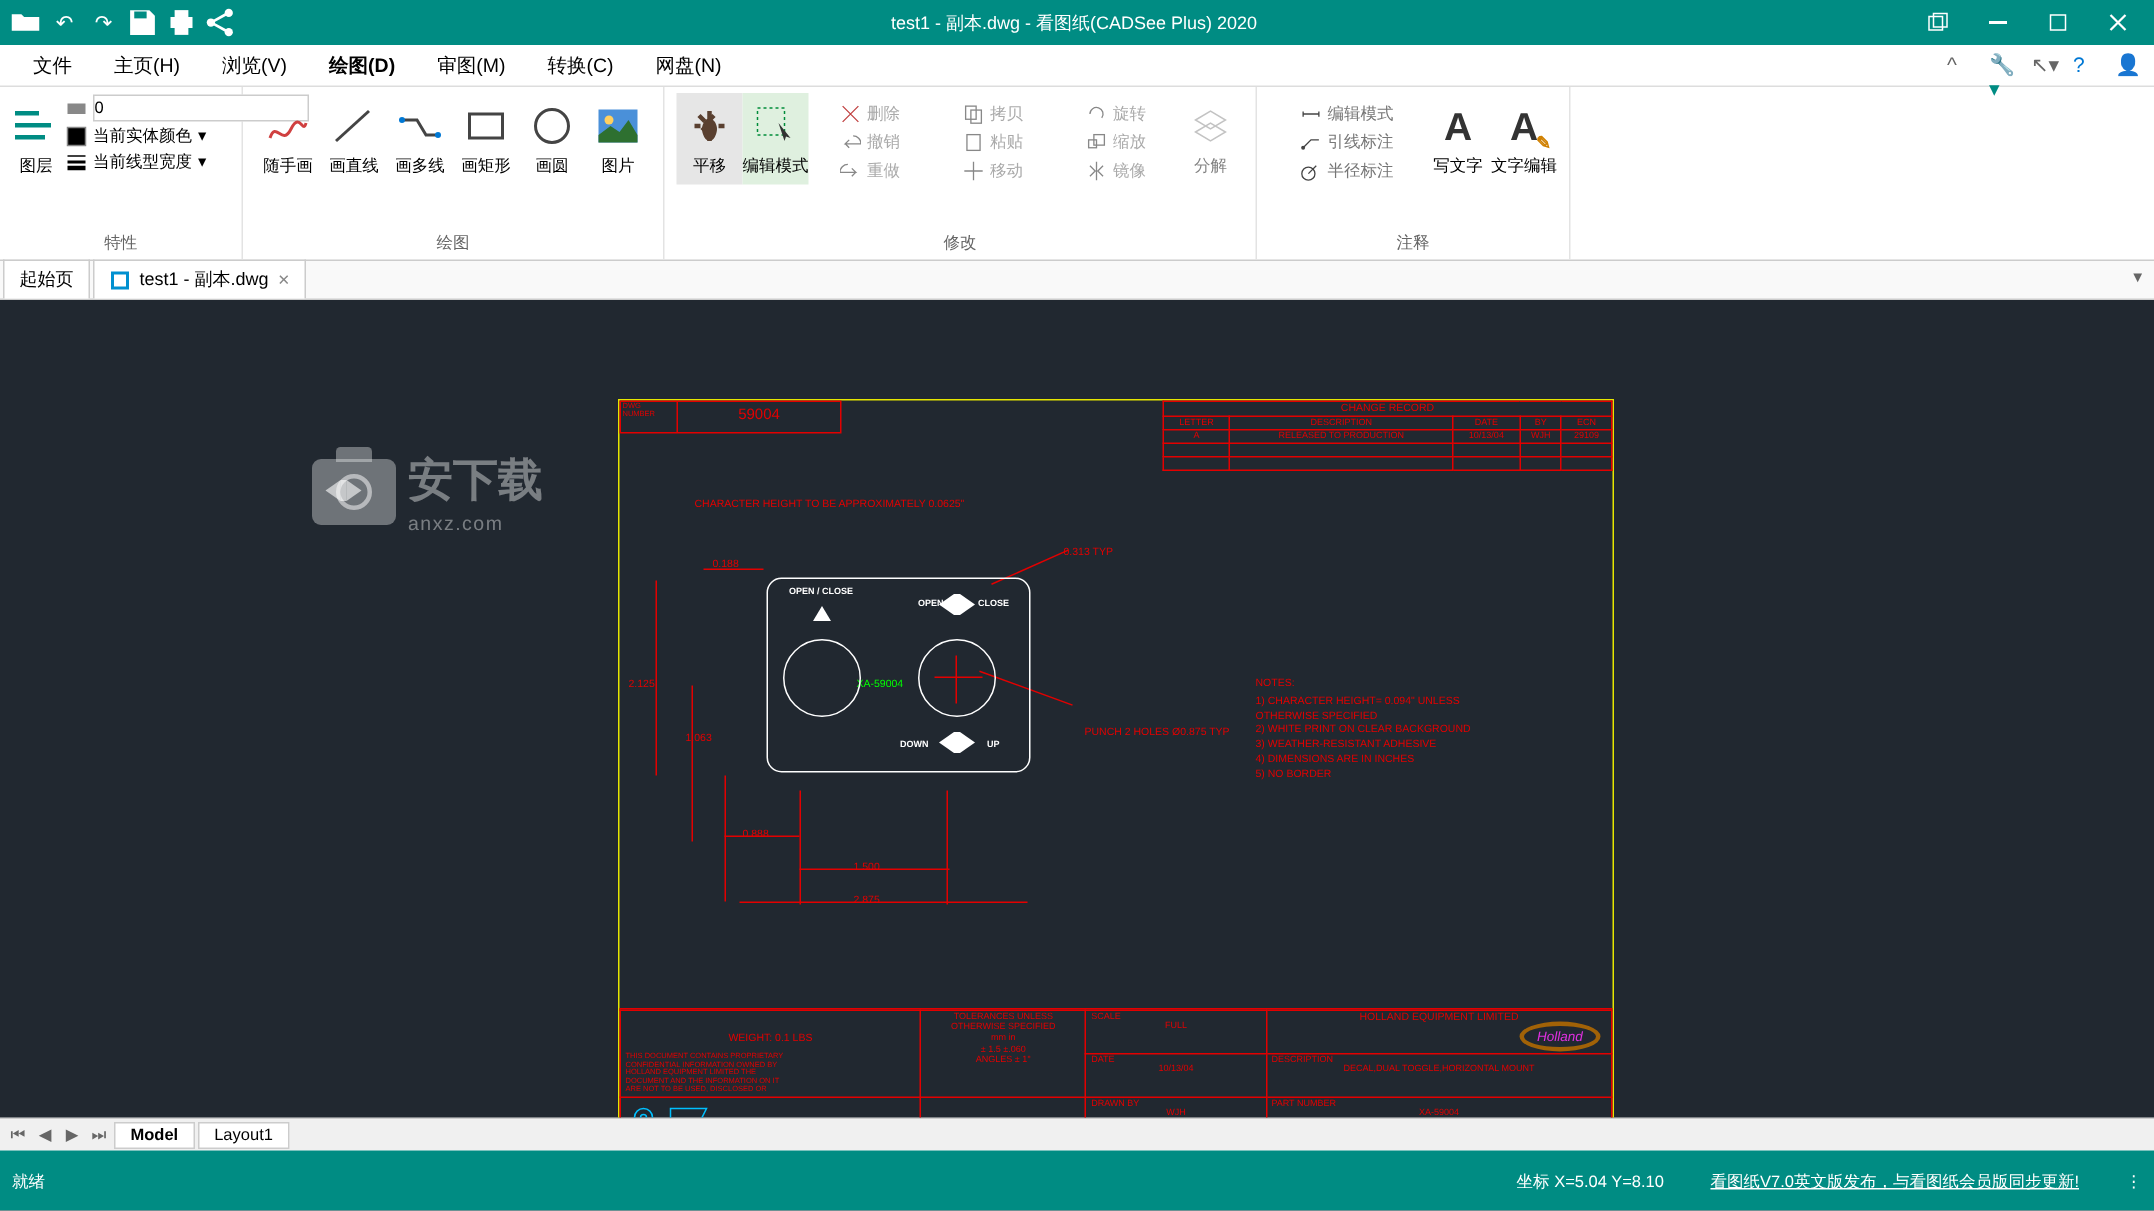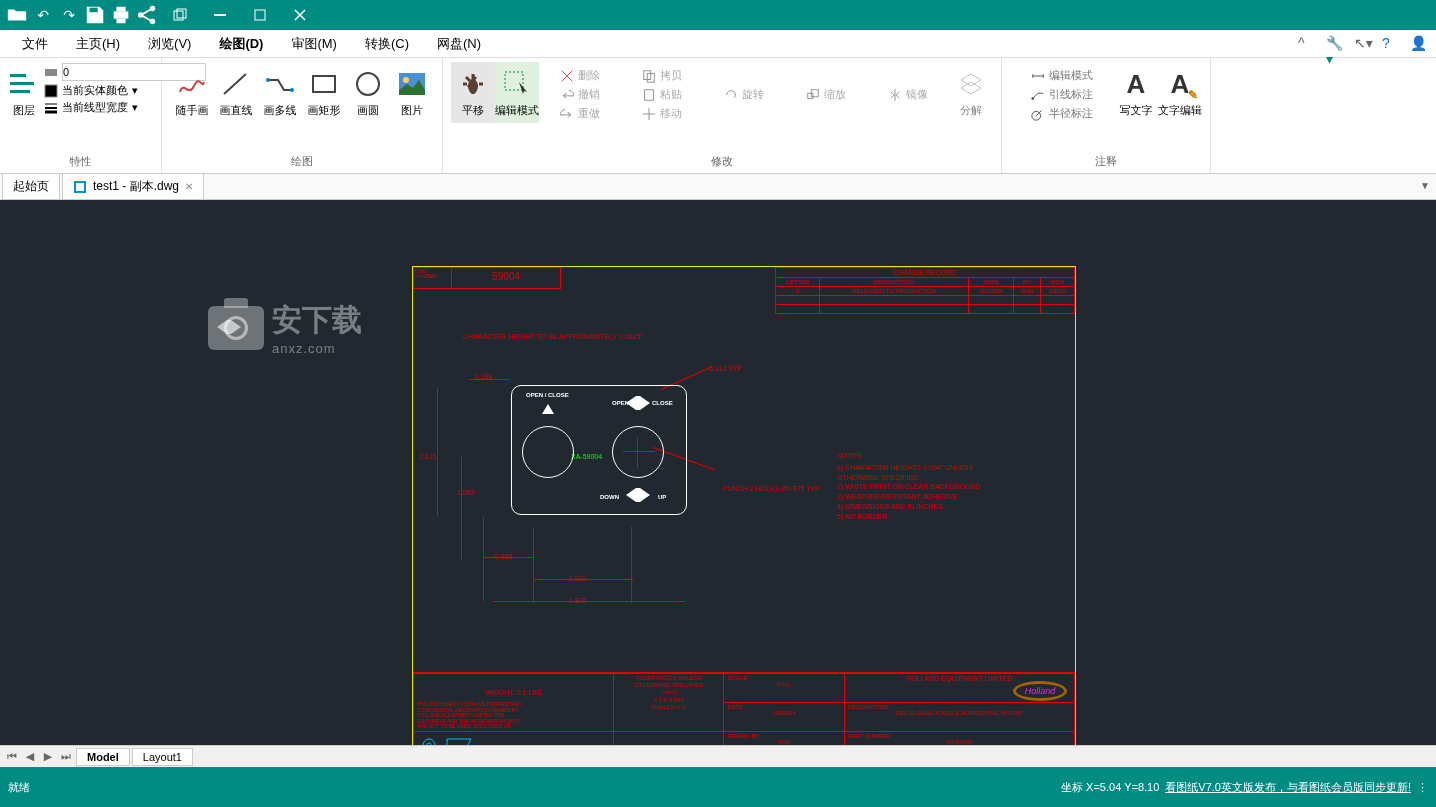--- a/index.html
+++ b/index.html
@@ -56,21 +56,21 @@
 .bottom-block { position:absolute; left:0; bottom:0; right:0; height:86px; border-top:1px solid #e30000; }
 .bottom-block table { border-collapse:collapse; height:100%; }
 .bottom-block td { border:1px solid #e30000; font-size:6px; color:#e30000; padding:1px 3px; vertical-align:top; }
 .holland-oval { position:absolute; right:8px; top:414px; width:54px; height:20px; border:3px solid #a16207; border-radius:50%; display:flex; align-items:center; justify-content:center; }
 .notes { position:absolute; left:424px; top:184px; font-size:7px; color:#e30000; line-height:1.4; }
 .layout-tabs { height:22px; background:#f0f0f0; border-top:1px solid #ccc; display:flex; align-items:center; font-size:11px; padding-left:4px; gap:2px; }
 .lt-btn { width:16px; text-align:center; cursor:pointer; color:#666; }
 .lt-tab { padding:2px 10px; background:#fff; border:1px solid #ccc; cursor:pointer; }
 .lt-tab.on { font-weight:600; }
 .statusbar { height:40px; background:#008c83; color:#fff; display:flex; align-items:center; font-size:11px; padding:0 8px; }
-.status-right { margin-left:auto; display:flex; gap:6px; align-items:center; }
+.status-right { margin-left:auto; display:flex; gap:31px; align-items:center; }
 .status-link { text-decoration:underline; cursor:pointer; }
 svg { display:block; }
 </style>
 </head>
 <body>
 
 <div class="titlebar">
   <span class="tb-ico">
       <svg viewBox="0 0 24 24">
         <path fill="#fff" d="M2 6h7l2 2h11v10H2z"></path>
@@ -92,20 +92,21 @@
       </svg>
     </span>
   <span class="tb-ico">
       <svg viewBox="0 0 24 24">
         <circle cx="5" cy="12" r="3" fill="#fff"></circle>
         <circle cx="18" cy="5" r="3" fill="#fff"></circle>
         <circle cx="18" cy="19" r="3" fill="#fff"></circle>
         <path stroke="#fff" stroke-width="2" d="M7 11l9-5M7 13l9 5"></path>
       </svg>
     </span>
+  <span class="tb-title">test1 - 副本.dwg - 看图纸(CADSee Plus) 2020</span>
   <span class="tb-winbtn">
       <svg width="14" height="14" viewBox="0 0 14 14">
         <rect x="1" y="3" width="9" height="9" stroke="#fff" fill="none"></rect>
         <rect x="4" y="1" width="9" height="9" stroke="#fff" fill="none"></rect>
       </svg>
     </span>
   <span class="tb-winbtn">
       <svg width="14" height="14">
         <line x1="1" y1="7" x2="13" y2="7" stroke="#fff" stroke-width="2"></line>
       </svg>
@@ -282,21 +283,21 @@
             </svg>
             <span>粘贴</span>
           </div>
         <div class="rg-small disabled">
             <svg viewBox="0 0 16 16">
               <path d="M8 1v14M1 8h14" stroke="#888"></path>
             </svg>
             <span>移动</span>
           </div>
       </div>
-      <div style="display:flex;flex-direction:row;padding-top:4px">
+      <div style="display:flex;flex-direction:column;padding-top:4px">
         <div class="rg-small disabled">
             <svg viewBox="0 0 16 16">
               <path d="M3 8a5 5 0 119 3" stroke="#888" fill="none"></path>
             </svg>
             <span>旋转</span>
           </div>
         <div class="rg-small disabled">
             <svg viewBox="0 0 16 16">
               <rect x="2" y="6" width="6" height="6" stroke="#888" fill="none"></rect>
               <rect x="6" y="2" width="8" height="8" stroke="#888" fill="none"></rect>

